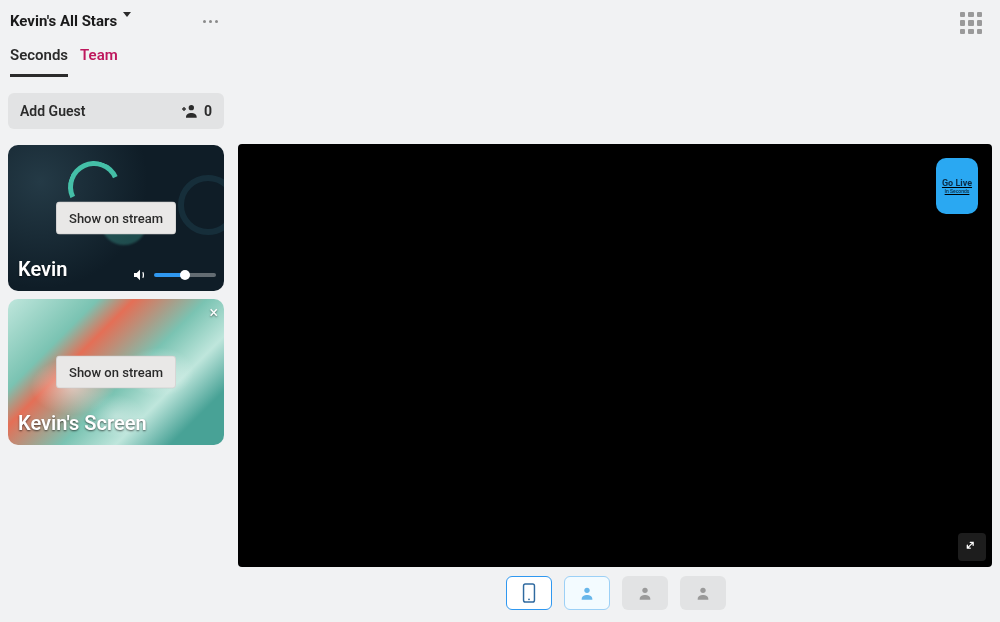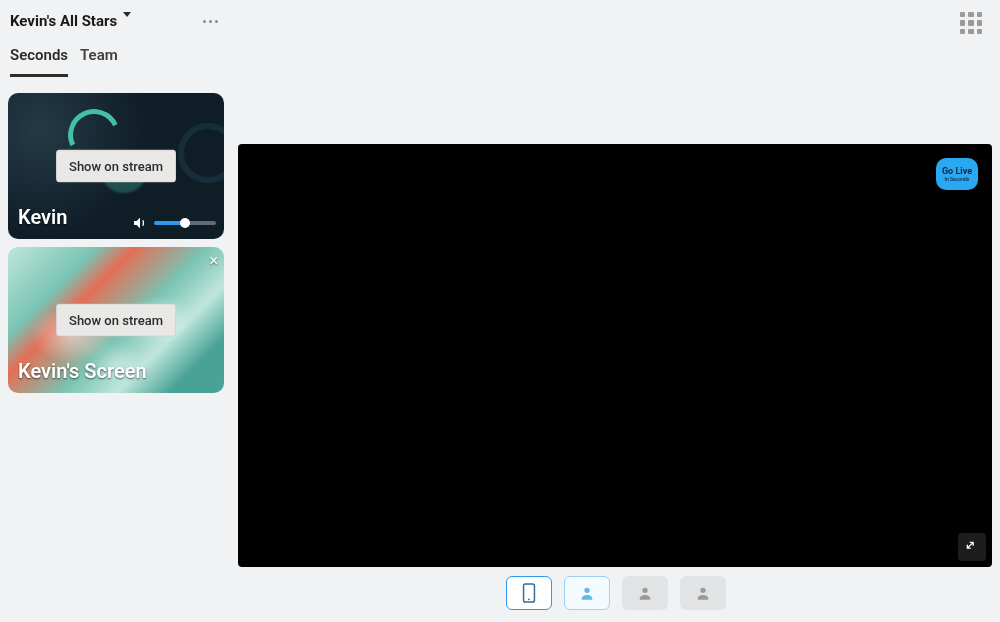--- a/index.html
+++ b/index.html
@@ -28,21 +28,21 @@
   .title { font-weight: 700; font-size: 15px; color: #1a1a1a; }
   .caret-down {
     width: 0; height: 0;
     border-left: 4px solid transparent;
     border-right: 4px solid transparent;
     border-top: 5px solid #2b2b2b;
   }
   .more-icon { display: flex; gap: 3px; padding: 4px; }
   .more-icon span { width: 3px; height: 3px; background: #8a8a8a; border-radius: 50%; }
   .tabs { display: flex; gap: 12px; padding: 10px 2px 0 2px; }
-  .tab { font-size: 15px; font-weight: 600; color: #404040; padding-bottom: 10px; cursor: pointer; }
+  .tab { font-size: 15px; font-weight: 600; color: #be185d; padding-bottom: 10px; cursor: pointer; }
   .tab.active { color: #2b2b2b; border-bottom: 3px solid #2b2b2b; }
   .add-guest {
     margin-top: 16px;
     background: #e2e3e4;
     border-radius: 6px;
     height: 36px;
     display: flex;
     align-items: center;
     justify-content: space-between;
     padding: 0 12px;
@@ -168,27 +168,28 @@
   .stage {
     position: absolute;
     left: 6px; top: 144px;
     width: 754px; height: 423px;
     background: #000;
     border-radius: 4px;
   }
   .golive-badge {
     position: absolute;
     top: 14px; right: 14px;
-    width: 42px; height: 32px;
+    width: 42px; height: 56px;
     background: #2aa8f2;
     border-radius: 10px;
     display: flex; flex-direction: column;
     align-items: center; justify-content: center;
     line-height: 1;
     cursor: pointer;
+    text-decoration: underline;
   }
   .golive-badge .l1 { color: #0a2a44; font-weight: 700; font-size: 9px; }
   .golive-badge .l2 { color: #0a2a44; font-weight: 500; font-size: 5px; margin-top: 1px; }
   .fullscreen-btn {
     position: absolute;
     right: 6px; bottom: 6px;
     width: 28px; height: 28px;
     background: #1d1d1d;
     border-radius: 4px;
     display: flex; align-items: center; justify-content: center;
@@ -229,20 +230,32 @@
         <span></span>
         <span></span>
     </div>
   </div>
 
   <div class="tabs">
     <div class="tab active">Seconds</div>
     <div class="tab">Team</div>
   </div>
 
+  <div class="add-guest">
+    <span>Add Guest</span>
+    <span class="guest-count">
+      <svg viewBox="0 0 24 20">
+        <circle cx="14" cy="5" r="4" fill="#2b2b2b"></circle>
+        <path d="M6 19c0-4 4-6 8-6s8 2 8 6v1H6z" fill="#2b2b2b"></path>
+        <rect x="0" y="6" width="6" height="2" fill="#2b2b2b"></rect>
+        <rect x="2" y="4" width="2" height="6" fill="#2b2b2b"></rect>
+      </svg>
+      <span>0</span>
+    </span>
+  </div>
 
   <div class="tile tile-kevin">
     <div class="swirl"></div>
     <div class="swirl2"></div>
     <div class="blob"></div>
     <div class="show-btn">Show on stream</div>
     <div class="tile-name">Kevin</div>
     <div class="tile-audio">
       <svg viewBox="0 0 24 24">
         <path d="M3 9v6h4l5 5V4L7 9H3z"></path>

